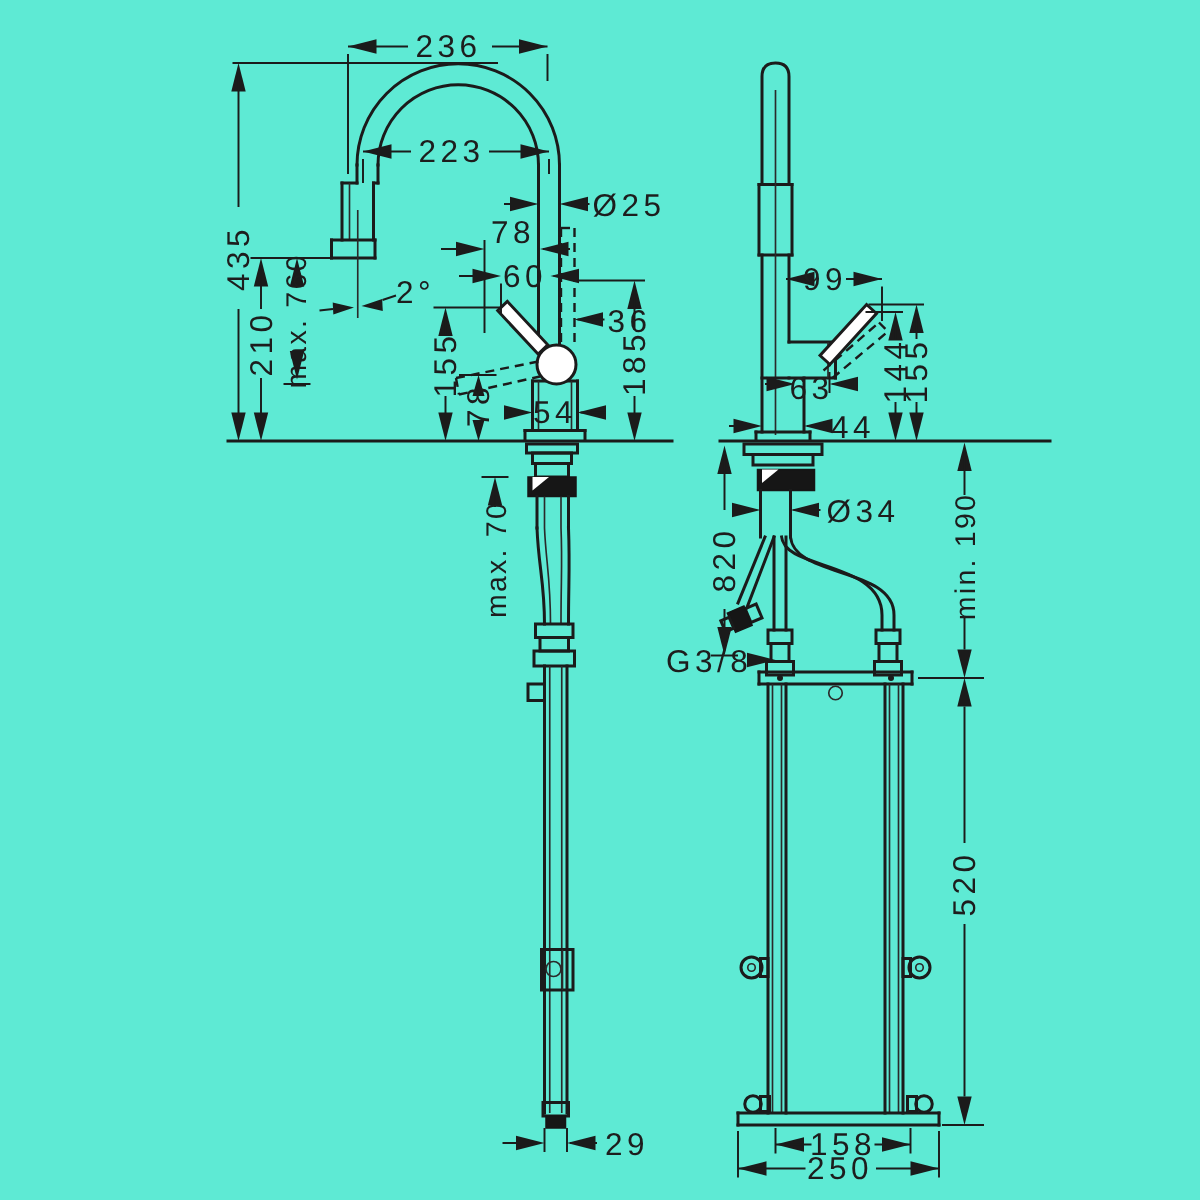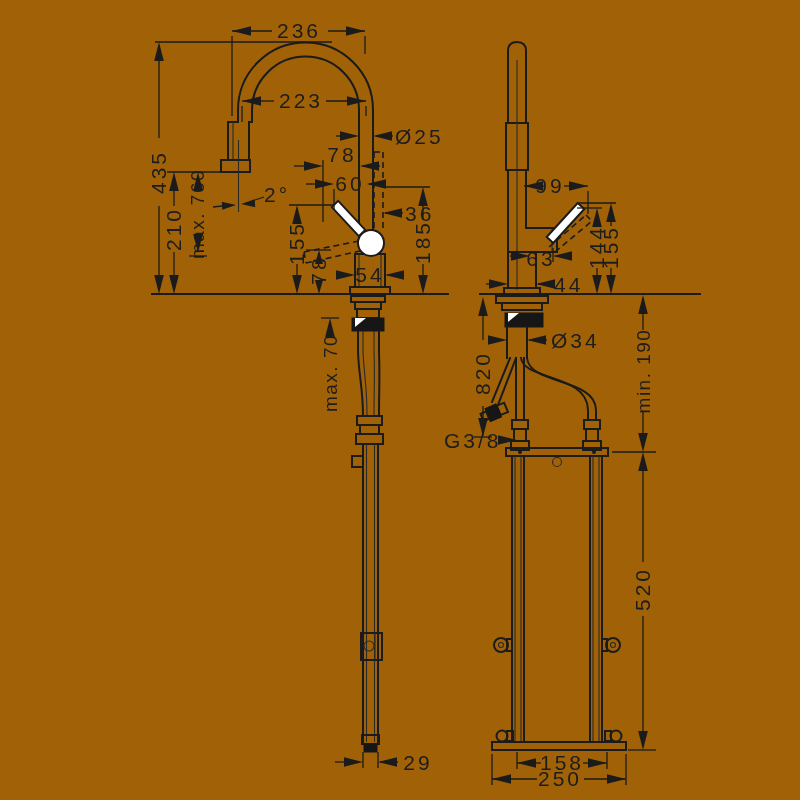--- a/index.html
+++ b/index.html
@@ -1,16 +1,16 @@
 <!DOCTYPE html>
 <html><head>
 <meta charset="utf-8">
 <style>
   html,body{margin:0;padding:0;background:#fff;}
-  .stage{width:800px;height:800px;background:#a16207;position:relative;font-family:"Liberation Sans",sans-serif;}
+  .stage{width:800px;height:800px;background:#5eead4;position:relative;font-family:"Liberation Sans",sans-serif;}
   svg{display:block;}
   .ln{stroke:#1b1b1b;stroke-width:2;fill:none;stroke-linecap:square;}
   .lnthin{stroke:#2a2a2a;stroke-width:1.1;fill:none;}
   .dim{stroke:#1b1b1b;stroke-width:1.3;fill:none;stroke-linecap:butt;}
   .dash{stroke:#1b1b1b;stroke-width:1.6;fill:none;stroke-dasharray:6 4;}
   .arr{fill:#1b1b1b;stroke:none;}
   .dark{fill:#161616;stroke:#161616;}
   .white{fill:#ffffff;}
   text{fill:#1d1d1d;font-family:"Liberation Sans",sans-serif;font-size:21px;letter-spacing:3px;}
   text.small{font-size:19px;letter-spacing:1.5px;}

